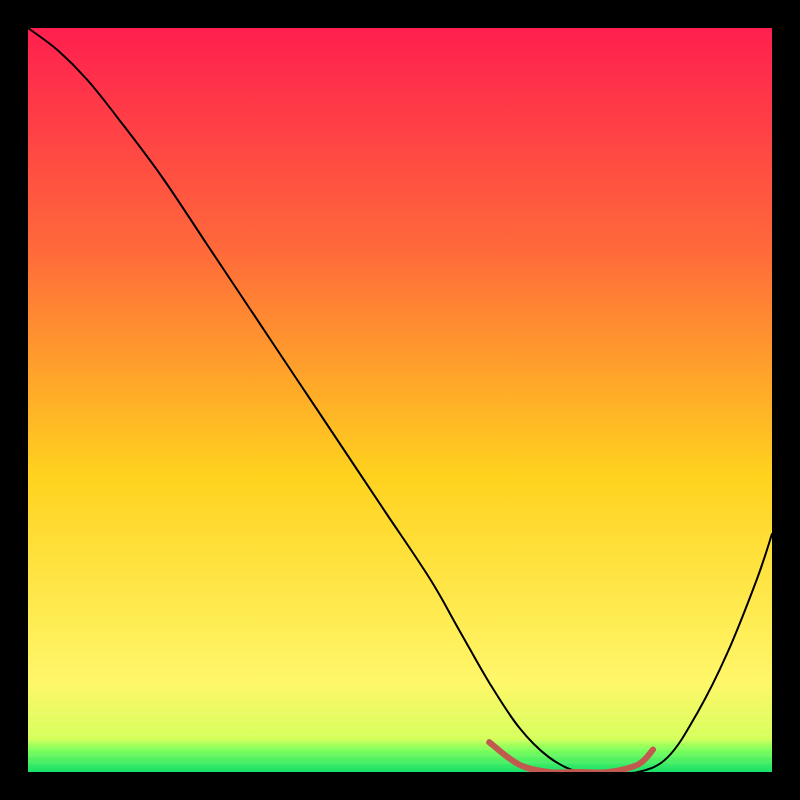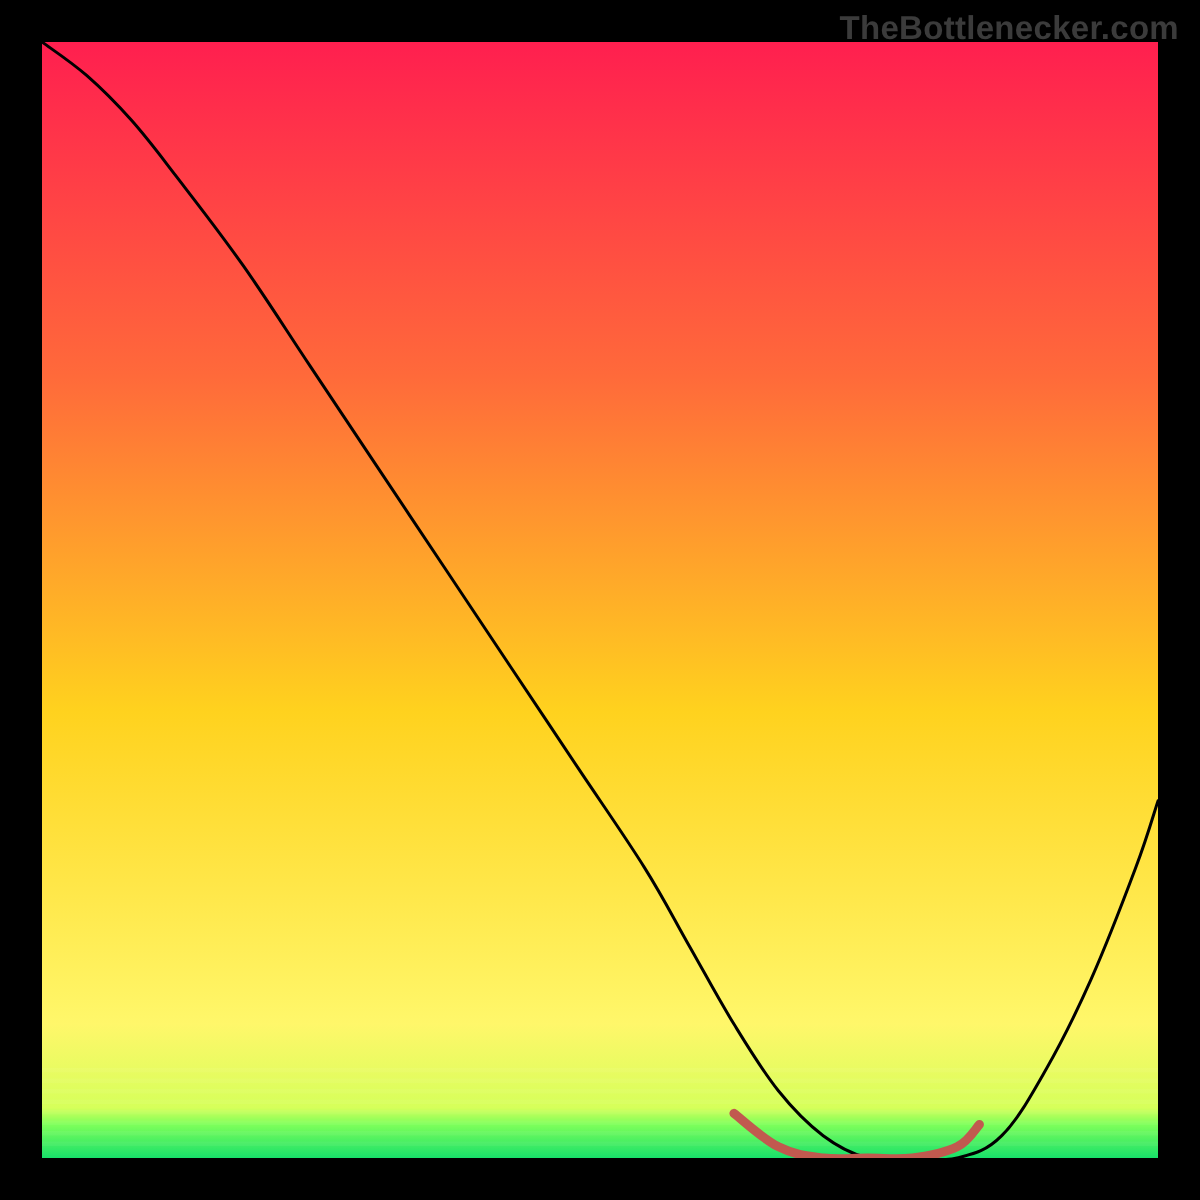--- a/index.html
+++ b/index.html
@@ -27,21 +27,20 @@
     top: 28px;
     width: 744px;
     height: 744px;
   }
   svg { display: block; }
 </style>
 </head>
 <body>
 
 <div class="container">
-  <div class="watermark">TheBottlenecker.com</div>
   <div class="plot">
     <svg id="chart-svg" width="744" height="744" viewBox="0 0 744 744">
         <defs>
           <linearGradient id="bg-grad" x1="0" y1="0" x2="0" y2="1">
             <stop offset="0%" stop-color="#ff1f4f"></stop>
             <stop offset="30%" stop-color="#ff6a3a"></stop>
             <stop offset="60%" stop-color="#ffd21e"></stop>
             <stop offset="88%" stop-color="#fff76a"></stop>
             <stop offset="95.5%" stop-color="#d6ff5a"></stop>
             <stop offset="97%" stop-color="#7eff5a"></stop>

